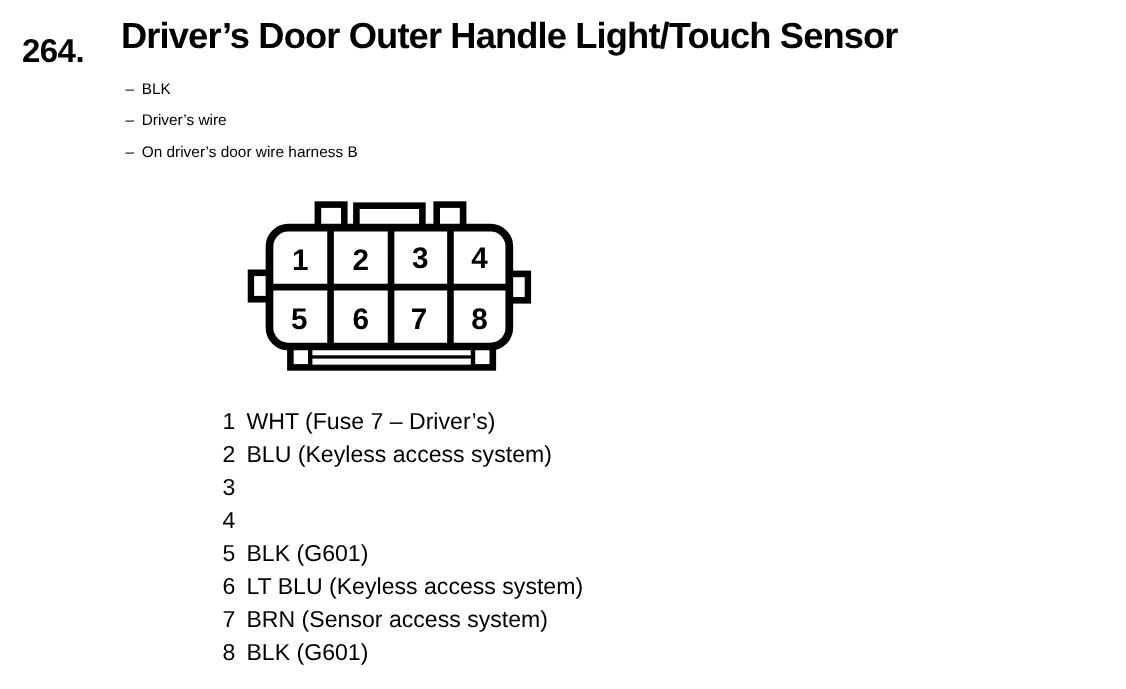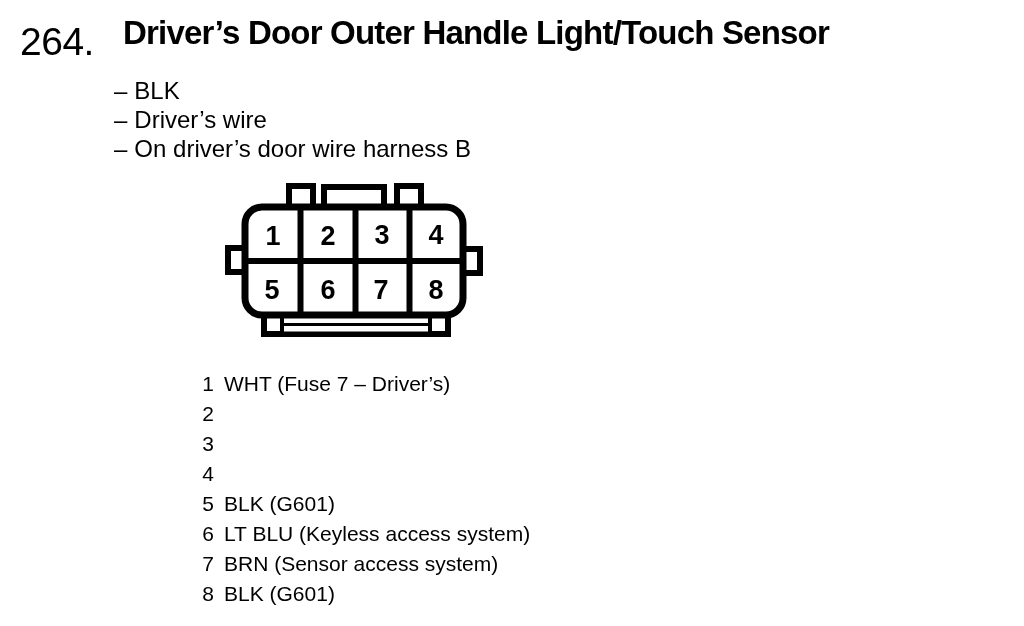--- a/index.html
+++ b/index.html
@@ -12,41 +12,41 @@
     overflow: hidden;
   }
   .page {
     position: absolute;
     inset: 0;
     background: #ffffff;
   }
   .header-index {
     position: absolute;
     left: 20px;
-    top: 20px;
-    font-size: 39px;
-    font-weight: normal;
+    top: 30px;
+    font-size: 30px;
+    font-weight: bold;
     letter-spacing: -0.5px;
     white-space: nowrap;
   }
   .header-title {
     position: absolute;
-    left: 123px;
+    left: 110px;
     top: 14px;
     font-size: 33px;
     font-weight: bold;
     letter-spacing: -0.8px;
     white-space: nowrap;
   }
   .details {
     position: absolute;
     left: 114px;
-    top: 76px;
+    top: 66px;
     list-style: none;
-    font-size: 24px;
+    font-size: 14px;
     line-height: 29px;
   }
   .details li { white-space: nowrap; }
   .details .dash { display: inline-block; margin-right: 7px; }
   .connector-figure {
     position: absolute;
     left: 225px;
     top: 182px;
     width: 258px;
     height: 158px;
@@ -120,20 +120,21 @@
     <text x="211" y="117" text-anchor="middle">8</text>
   </svg>
 
   <div class="pinout">
     <div class="pinout-row">
       <span class="pinout-pin">1</span>
       <span class="pinout-desc">WHT (Fuse 7 – Driver’s)</span>
     </div>
     <div class="pinout-row">
       <span class="pinout-pin">2</span>
+      <span class="pinout-desc">BLU (Keyless access system)</span>
     </div>
     <div class="pinout-row">
       <span class="pinout-pin">3</span>
     </div>
     <div class="pinout-row">
       <span class="pinout-pin">4</span>
     </div>
     <div class="pinout-row">
       <span class="pinout-pin">5</span>
       <span class="pinout-desc">BLK (G601)</span>

